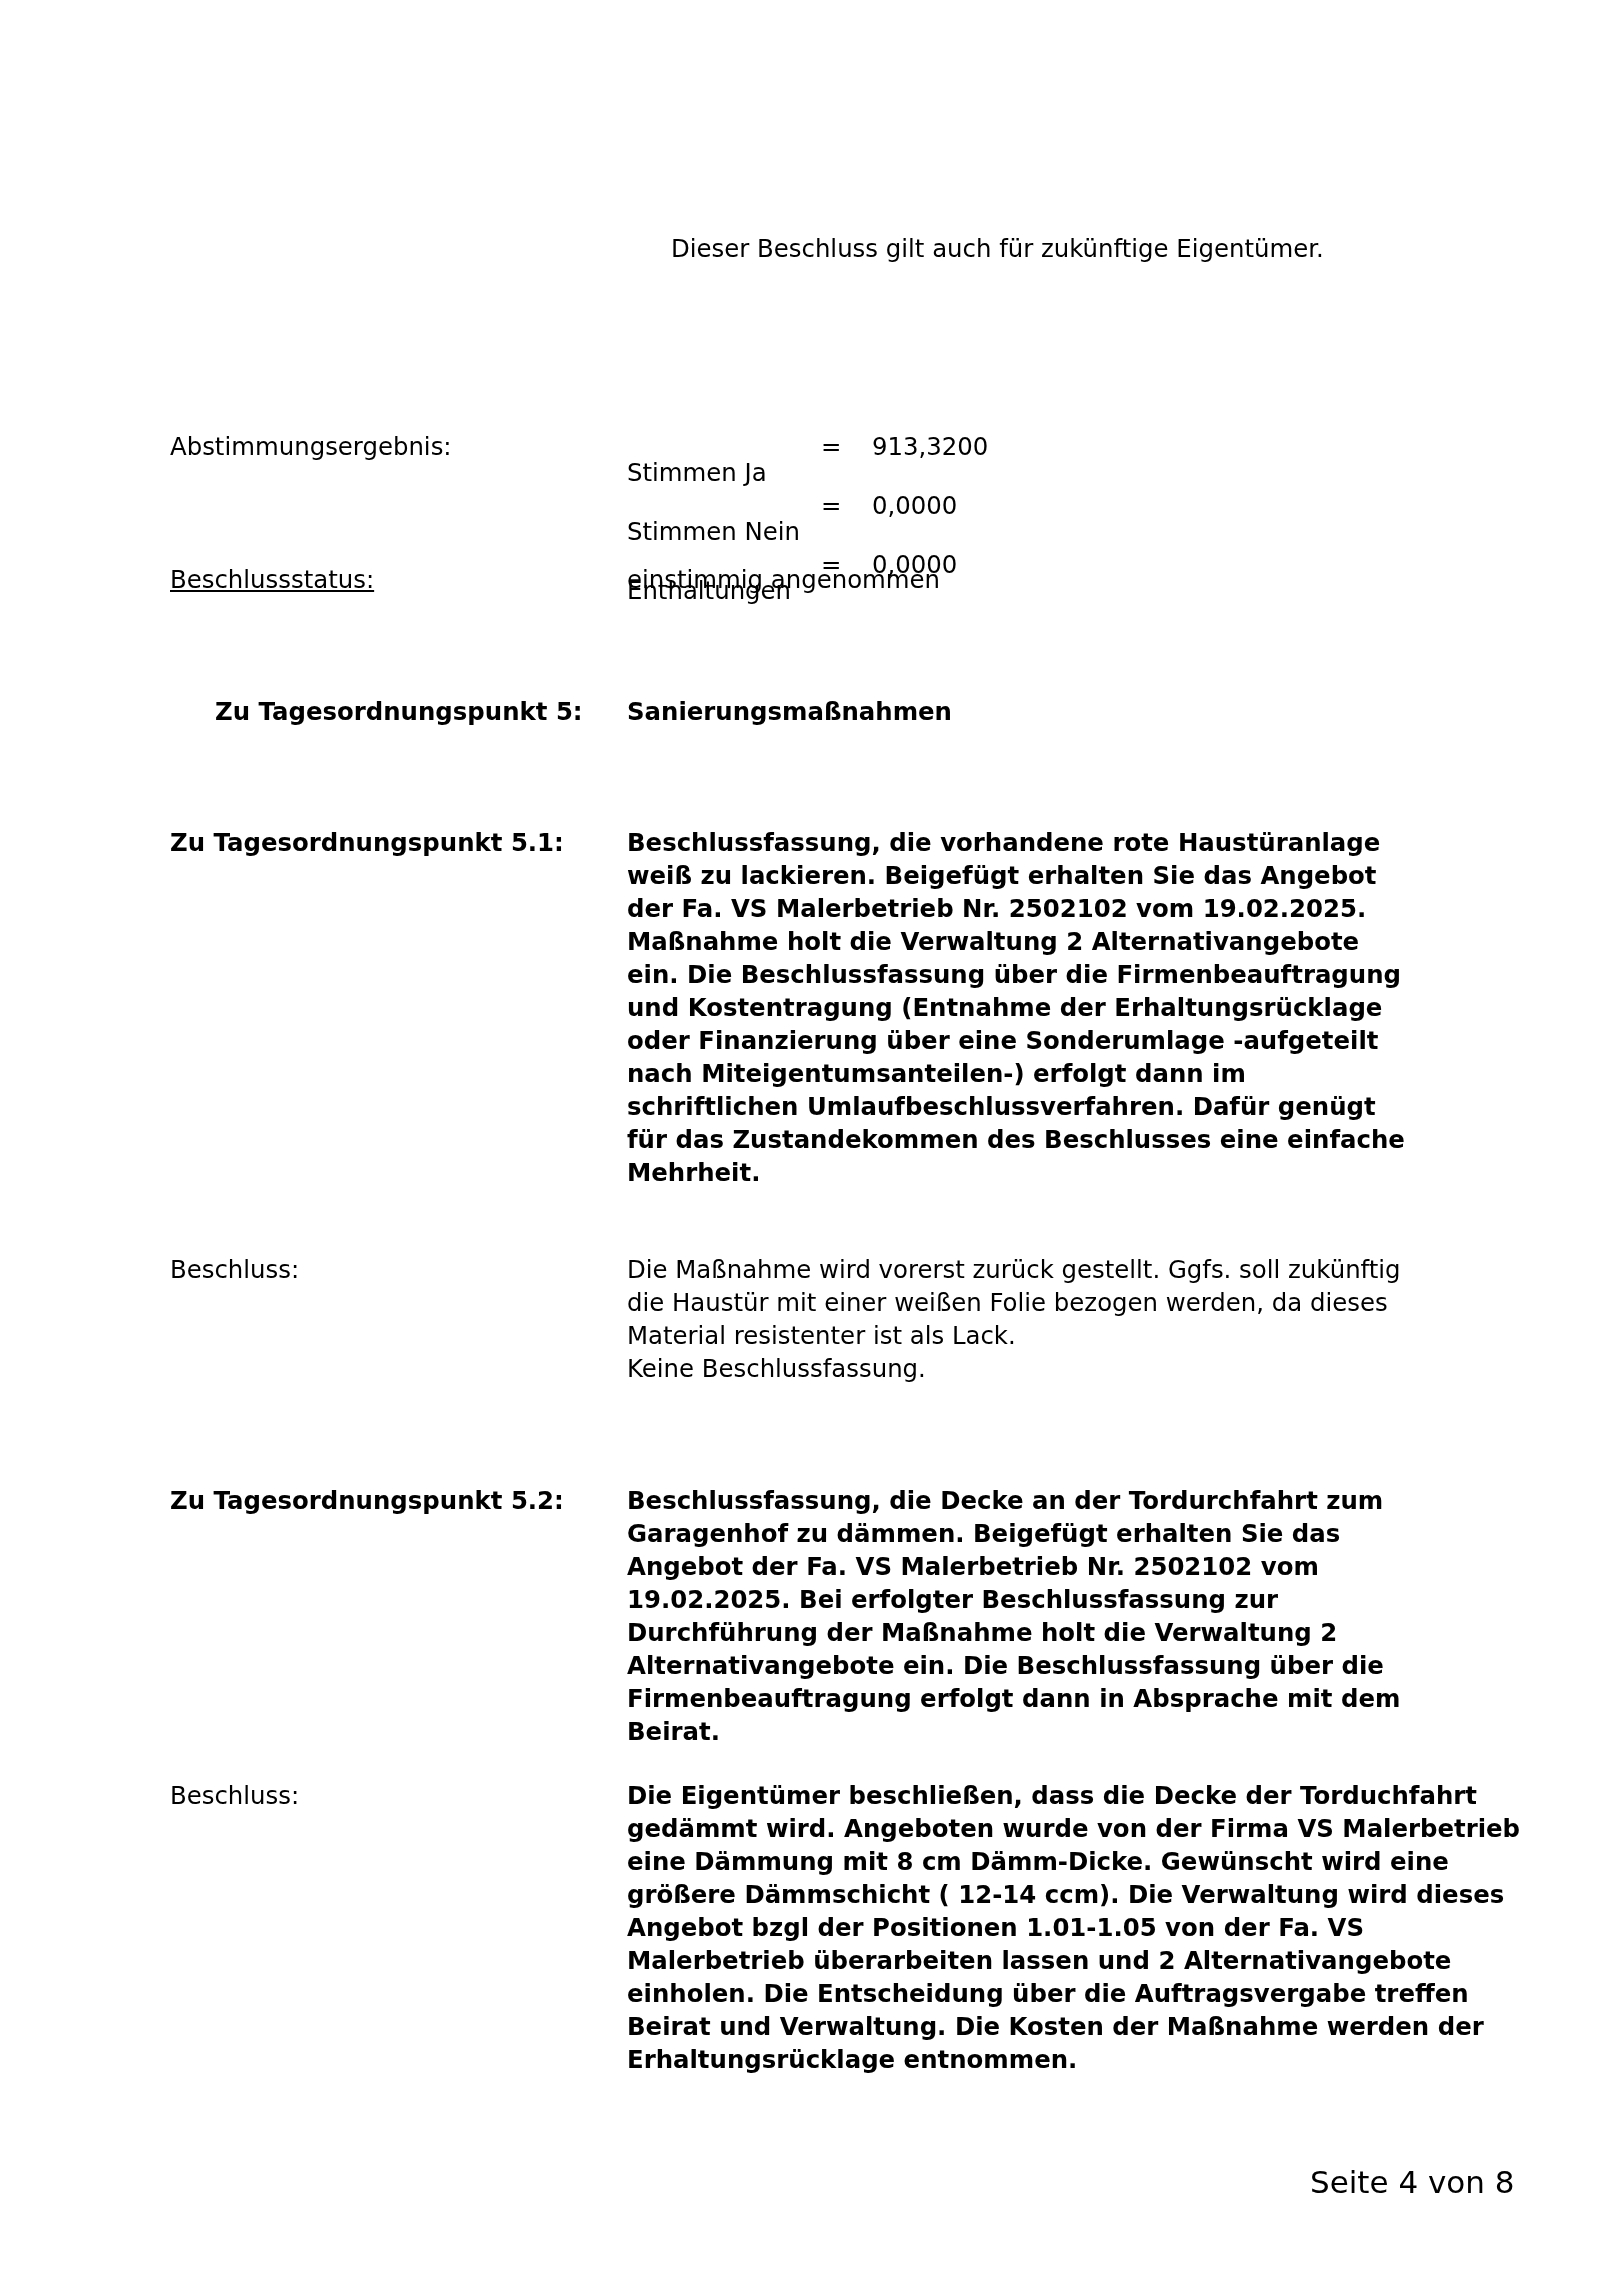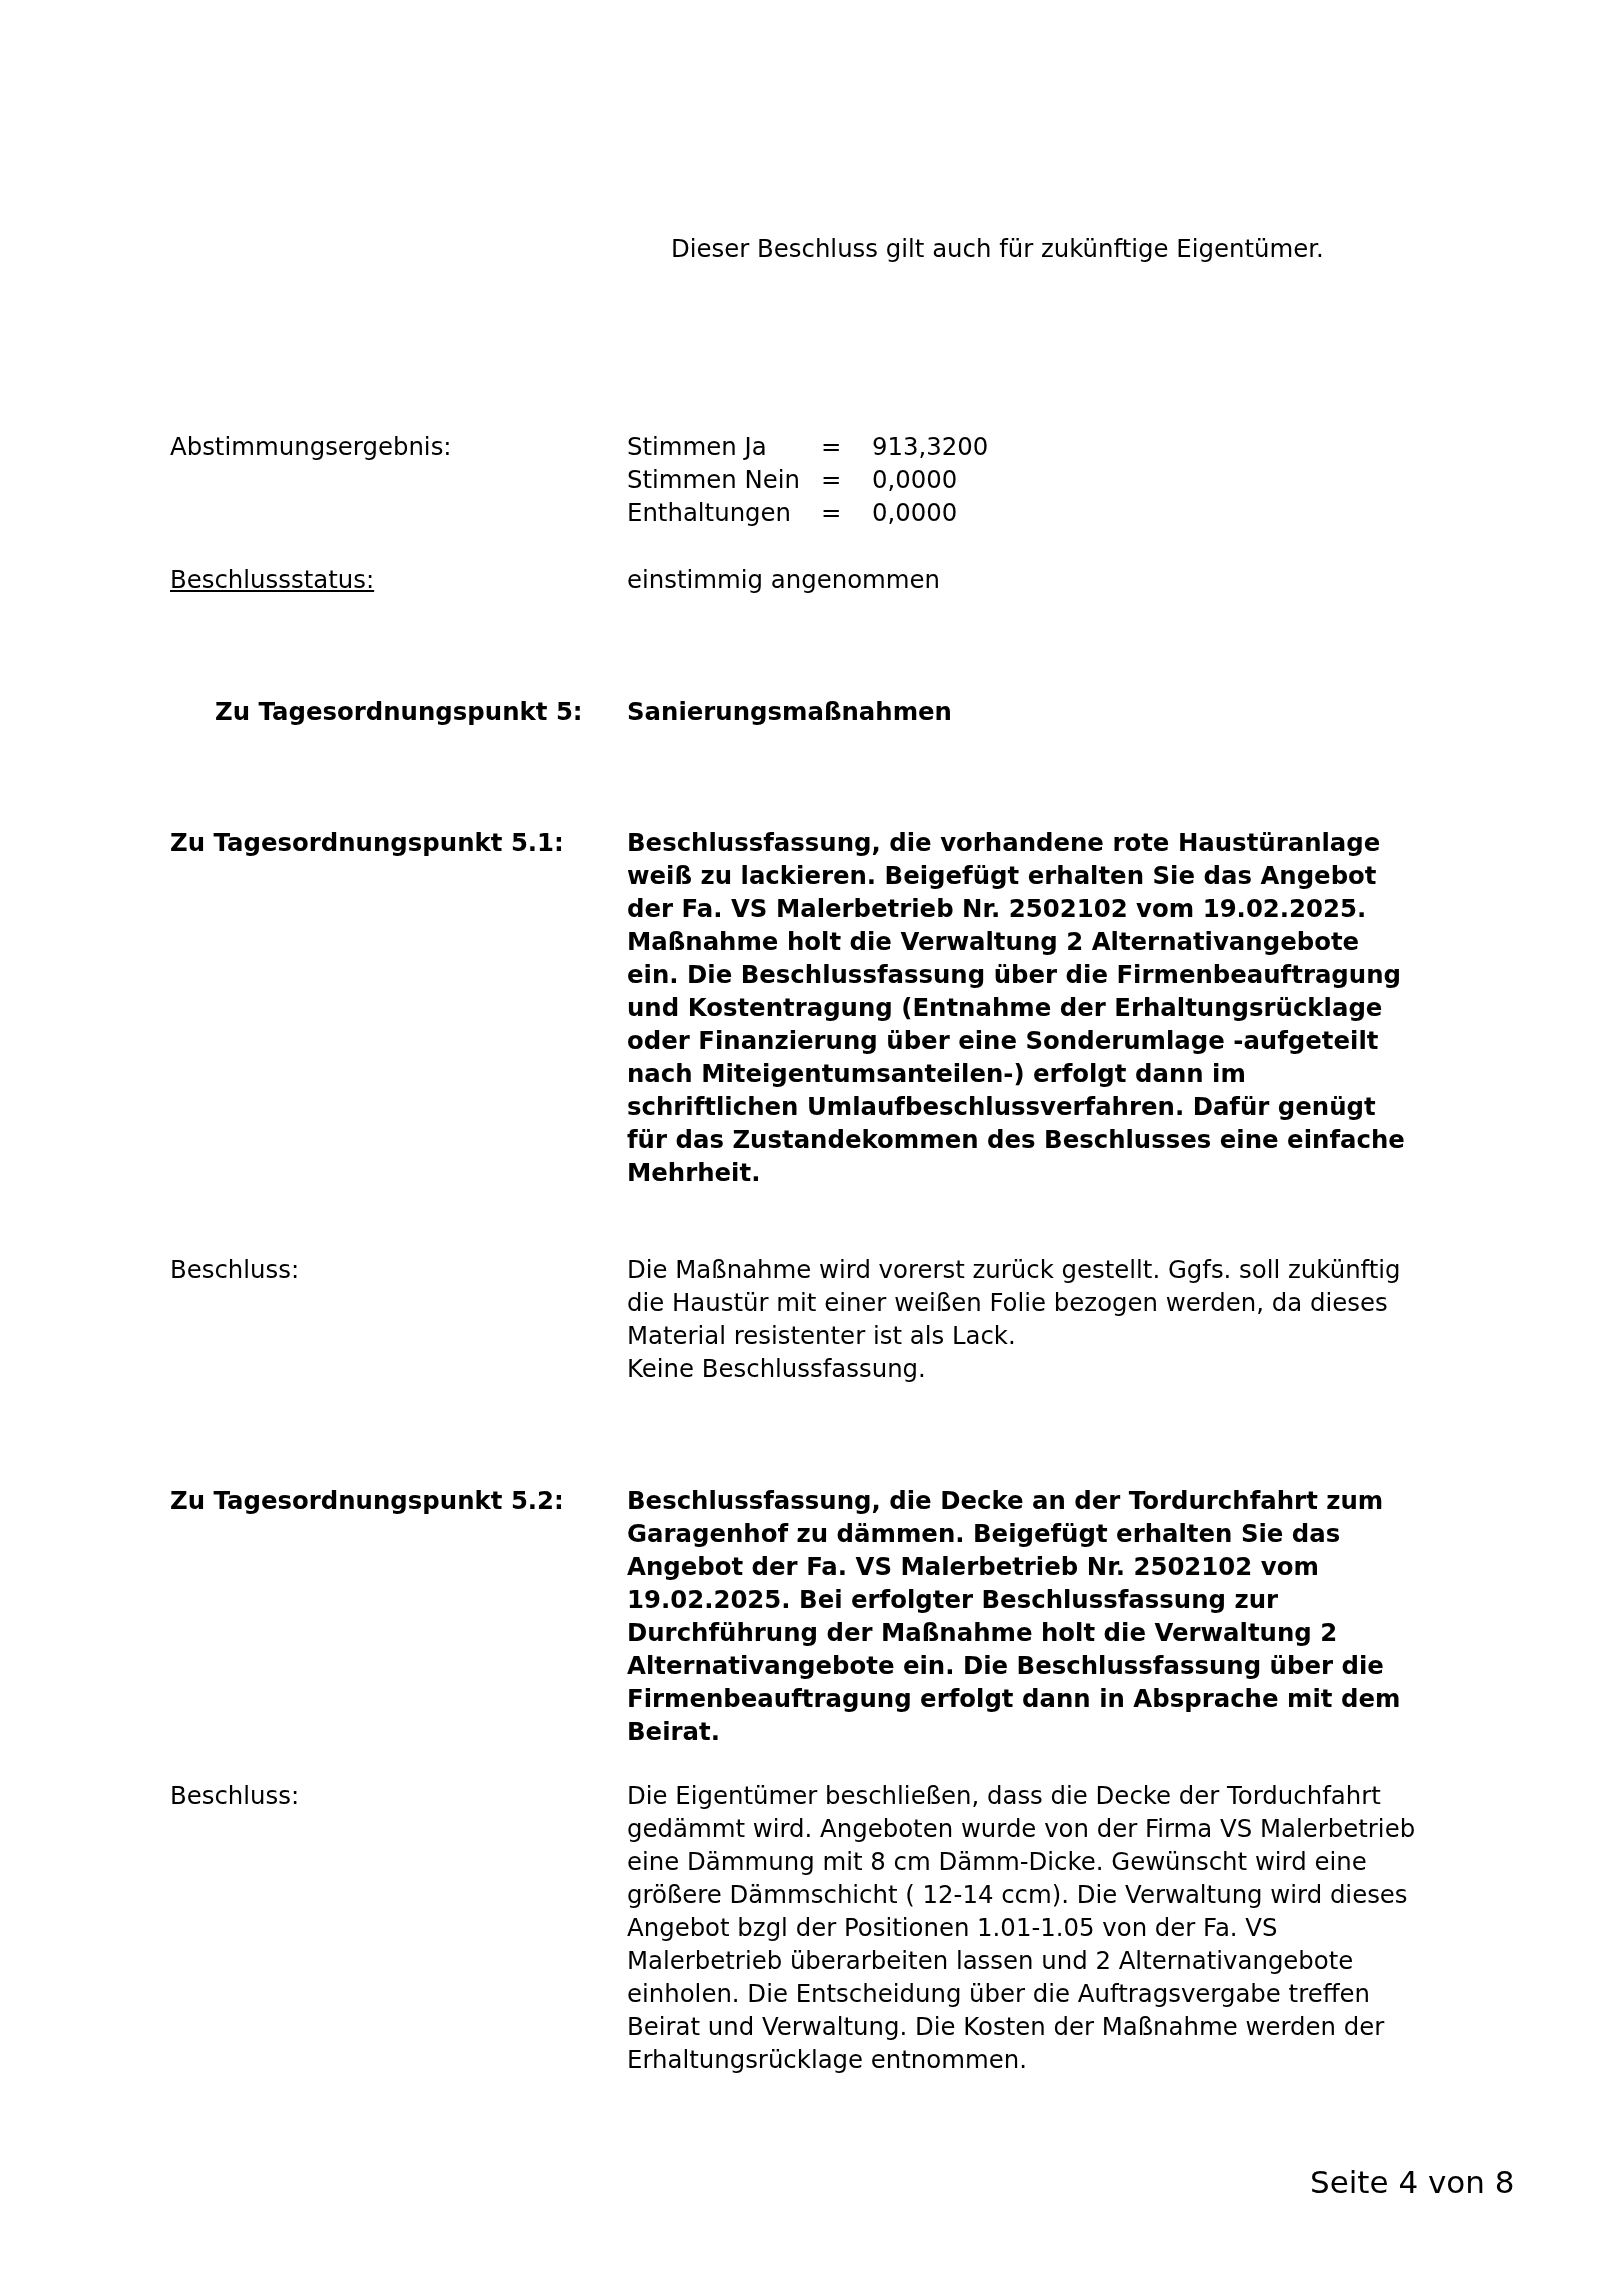--- a/index.html
+++ b/index.html
@@ -9,21 +9,21 @@
     }
     .page { position: absolute; left: 0; top: 0; width: 1616px; height: 2285px; }
     .abs { position: absolute; }
     .lbl { left: 170px; }
     .val { left: 627px; width: 796px; }
     .line { line-height: 33px; white-space: nowrap; }
     .bold { font-weight: bold; }
     .para div { line-height: 33px; white-space: nowrap; }
     .votes { left: 627px; }
     .votes .row { display: flex; line-height: 33px; white-space: nowrap; }
-    .votes .k { width: 194px; }
+    .votes .k { width: 194px; margin-top: 26px; }
     .votes .eq { width: 51px; }
     .footer { left: 1310px; top: 2166px; font-size: 31px; line-height: 33px; white-space: nowrap; }
   </style>
 </head>
 <body>
 
 <div class="page">
 
   <div class="abs val line" style="top:232px;margin-left:44px;">Dieser Beschluss gilt auch für zukünftige Eigentümer.</div>
 
@@ -81,21 +81,21 @@
     <div>Garagenhof zu dämmen. Beigefügt erhalten Sie das</div>
     <div>Angebot der Fa. VS Malerbetrieb Nr. 2502102 vom</div>
     <div>19.02.2025. Bei erfolgter Beschlussfassung zur</div>
     <div>Durchführung der Maßnahme holt die Verwaltung 2</div>
     <div>Alternativangebote ein. Die Beschlussfassung über die</div>
     <div>Firmenbeauftragung erfolgt dann in Absprache mit dem</div>
     <div>Beirat.</div>
   </div>
 
   <div class="abs lbl line" style="top:1779px;">Beschluss:</div>
-  <div class="abs val para" style="top:1779px;">
+  <div class="abs val para" style="top:1779px;font-weight:bold;">
     <div>Die Eigentümer beschließen, dass die Decke der Torduchfahrt</div>
     <div>gedämmt wird. Angeboten wurde von der Firma VS Malerbetrieb</div>
     <div>eine Dämmung mit 8 cm Dämm-Dicke. Gewünscht wird eine</div>
     <div>größere Dämmschicht ( 12-14 ccm). Die Verwaltung wird dieses</div>
     <div>Angebot bzgl der Positionen 1.01-1.05 von der Fa. VS</div>
     <div>Malerbetrieb überarbeiten lassen und 2 Alternativangebote</div>
     <div>einholen. Die Entscheidung über die Auftragsvergabe treffen</div>
     <div>Beirat und Verwaltung. Die Kosten der Maßnahme werden der</div>
     <div>Erhaltungsrücklage entnommen.</div>
   </div>

